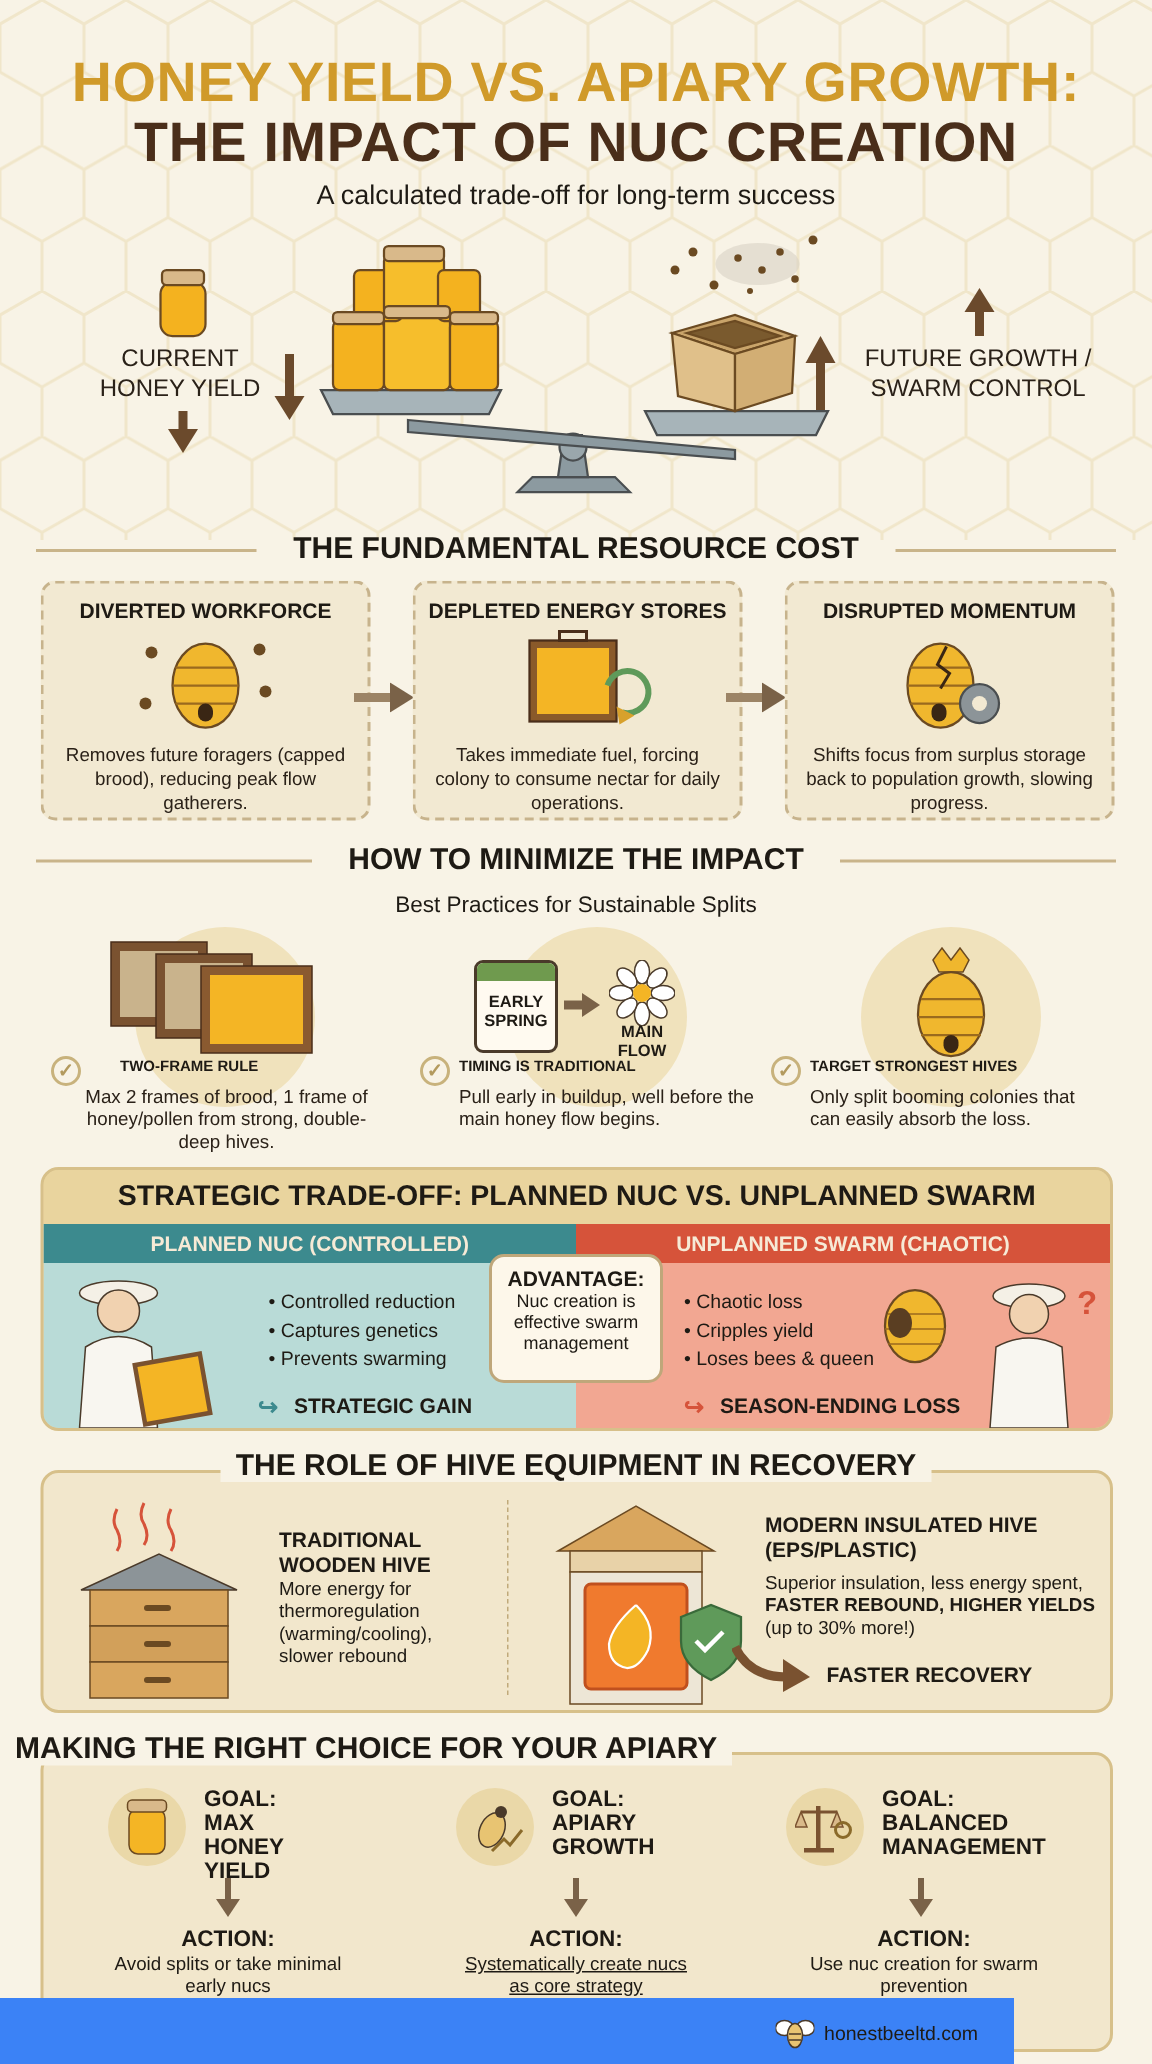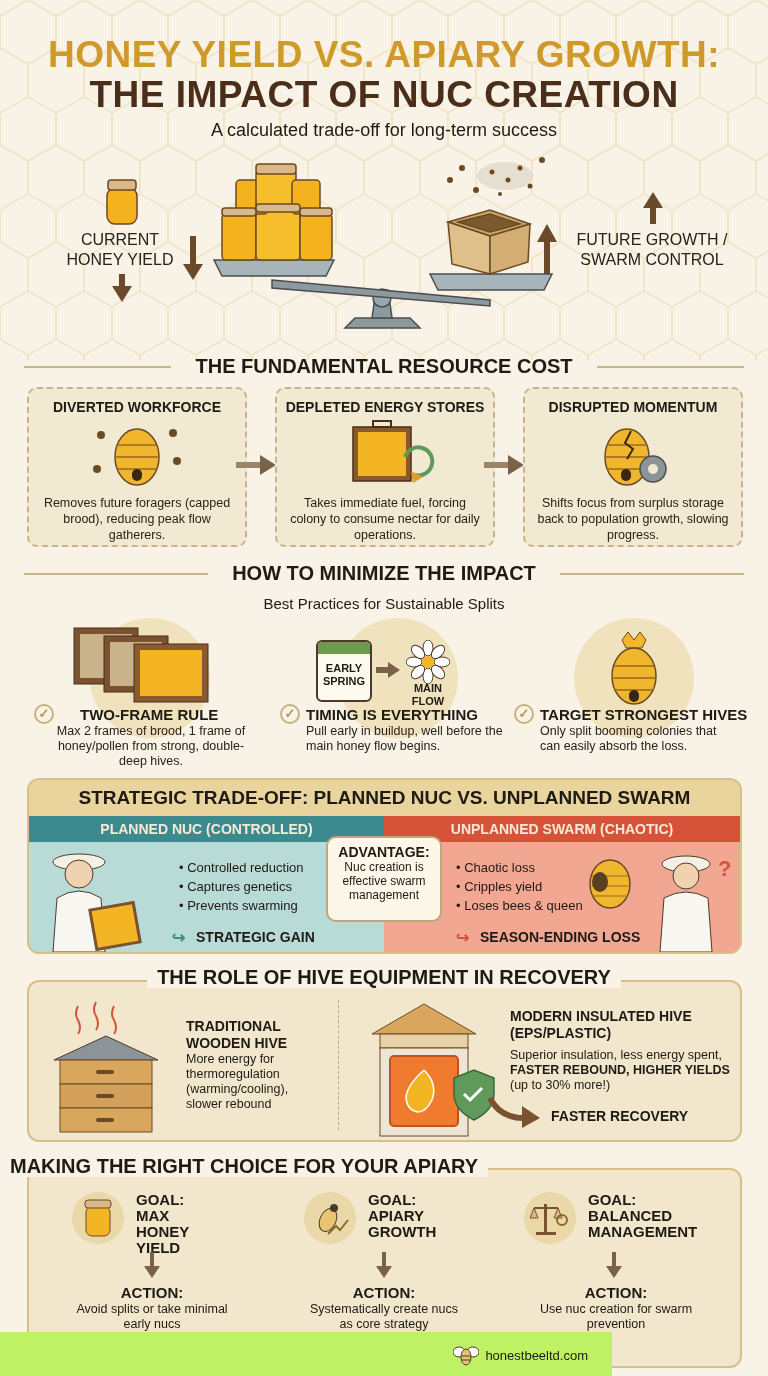--- a/index.html
+++ b/index.html
@@ -66,21 +66,21 @@
   .min-sub {
     position: absolute; top: 595px; left: 0; width: 768px; text-align: center;
     font-size: 15px; color: #1e1a14;
   }
   .min-item { position: absolute; top: 618px; width: 240px; }
   .min-item .circle {
     position: absolute; top: 0; width: 120px; height: 120px; border-radius: 50%;
     background: #f0e2bc;
   }
   .min-item .mt {
-    position: absolute; top: 88px; font-weight: 700; font-size: 15px; color: #1e1a14; white-space: nowrap;
+    position: absolute; top: 88px; font-weight: 700; font-size: 10px; color: #1e1a14; white-space: nowrap;
   }
   .min-item .md {
     position: absolute; top: 106px; font-size: 12.5px; line-height: 15px; color: #2a2118;
   }
   .check {
     position: absolute; top: 86px; width: 20px; height: 20px; border: 2px solid #c8b27c;
     border-radius: 50%; color: #b39a5e; font-size: 13px; line-height: 16px; text-align: center; font-weight: 700;
   }
 
   
@@ -141,21 +141,21 @@
   .goal .gi {
     position: absolute; left: 0; top: 0; width: 52px; height: 52px; border-radius: 50%; background: #ead8a8;
     display: flex; align-items: center; justify-content: center;
   }
   .goal .gt { position: absolute; left: 64px; top: 0; font-weight: 700; font-size: 15px; line-height: 16px; color: #1e1a14; }
   .goal .ga { position: absolute; top: 92px; width: 160px; text-align: center; font-weight: 700; font-size: 15px; }
   .goal .gd { position: absolute; top: 110px; width: 160px; text-align: center; font-size: 12.5px; line-height: 15px; }
   .goal .dn { position: absolute; top: 60px; left: 72px; width: 16px; height: 26px; }
 
   .footer {
-    position: absolute; top: 1332px; left: 0; width: 612px; height: 44px; background: #bef264;
+    position: absolute; top: 1332px; left: 0; width: 676px; height: 44px; background: #3b82f6;
   }
   .footer .brand { position: absolute; right: 24px; top: 12px; font-size: 13px; color: #1e1a14; display: flex; align-items: center; gap: 6px; }
 </style>
 </head>
 <body>
 
 <div class="hexbg">
   <svg width="768" height="360">
     <defs>
       <pattern id="hex" width="56" height="97" patternUnits="userSpaceOnUse">
@@ -342,21 +342,21 @@
           <ellipse cx="36" cy="22" rx="8" ry="5"></ellipse>
         <ellipse cx="12" cy="12" rx="5" ry="8" transform="rotate(-45 12 12)"></ellipse>
           <ellipse cx="32" cy="32" rx="5" ry="8" transform="rotate(-45 32 32)"></ellipse>
         <ellipse cx="32" cy="12" rx="5" ry="8" transform="rotate(45 32 12)"></ellipse>
           <ellipse cx="12" cy="32" rx="5" ry="8" transform="rotate(45 12 32)"></ellipse>
       </g>
       <circle cx="22" cy="22" r="6" fill="#f4b525"></circle>
     </svg>
     <div style="position:absolute;left:128px;top:64px;width:44px;text-align:center;font-size:11px;font-weight:700;line-height:13px;">MAIN FLOW</div>
     <div class="check" style="left:2px;">✓</div>
-    <div class="mt" style="left:28px;">TIMING IS EVERYTHING</div>
+    <div class="mt" style="left:28px;">TIMING IS TRADITIONAL</div>
     <div class="md" style="left:28px; width:200px;">Pull early in buildup, well before the main honey flow begins.</div>
   </div>
 
   <div class="min-item" style="left:512px;">
     <div class="circle" style="left:62px;"></div>
     <svg style="position:absolute;left:82px;top:12px;" width="80" height="76">
       <polygon points="28,10 34,2 40,10 46,2 52,10 48,18 32,18" fill="#f0b72e" stroke="#6b4a22"></polygon>
       <ellipse cx="40" cy="46" rx="22" ry="28" fill="#f0b72e" stroke="#6b4a22" stroke-width="1.5"></ellipse>
       <path d="M20 36 H60 M18 48 H62 M20 60 H60" stroke="#9a6a1e" stroke-width="1.5"></path>
       <rect x="35" y="60" width="10" height="12" rx="5" fill="#3a2614"></rect>
@@ -473,21 +473,21 @@
           <circle cx="24" cy="10" r="4" fill="#4a3a2a"></circle>
           <path d="M18 36 l8 -8 l4 4 l8 -10" stroke="#8a6a2a" stroke-width="2" fill="none"></path>
         </svg>
     </div>
     <div class="gt" style="left:64px;"><span>GOAL:</span><br><span style="display:inline-block;width:80px;">APIARY GROWTH</span></div>
     <svg class="dn" style="left:72px;">
         <rect x="6" y="0" width="4" height="16" fill="#7a6248"></rect>
         <polygon points="0,14 16,14 8,26" fill="#7a6248"></polygon>
       </svg>
     <div class="ga" style="left:0;">ACTION:</div>
-    <div class="gd" style="left:0;">Systematically create nucs as core strategy</div>
+    <div class="gd" style="left:0;text-decoration:underline;">Systematically create nucs as core strategy</div>
   </div>
 
   <div class="goal" style="left:524px;">
     <div class="gi">
       <svg width="40" height="40">
           <rect x="14" y="6" width="3" height="28" fill="#7a5230"></rect>
           <rect x="6" y="34" width="20" height="3" fill="#7a5230"></rect>
           <path d="M4 10 H28" stroke="#7a5230" stroke-width="2"></path>
           <path d="M0 20 l4 -10 l4 10 z M24 20 l4 -10 l4 10 z" fill="#d9b98a" stroke="#7a5230"></path>
           <circle cx="32" cy="22" r="5" fill="none" stroke="#8a6a2a" stroke-width="2"></circle>

